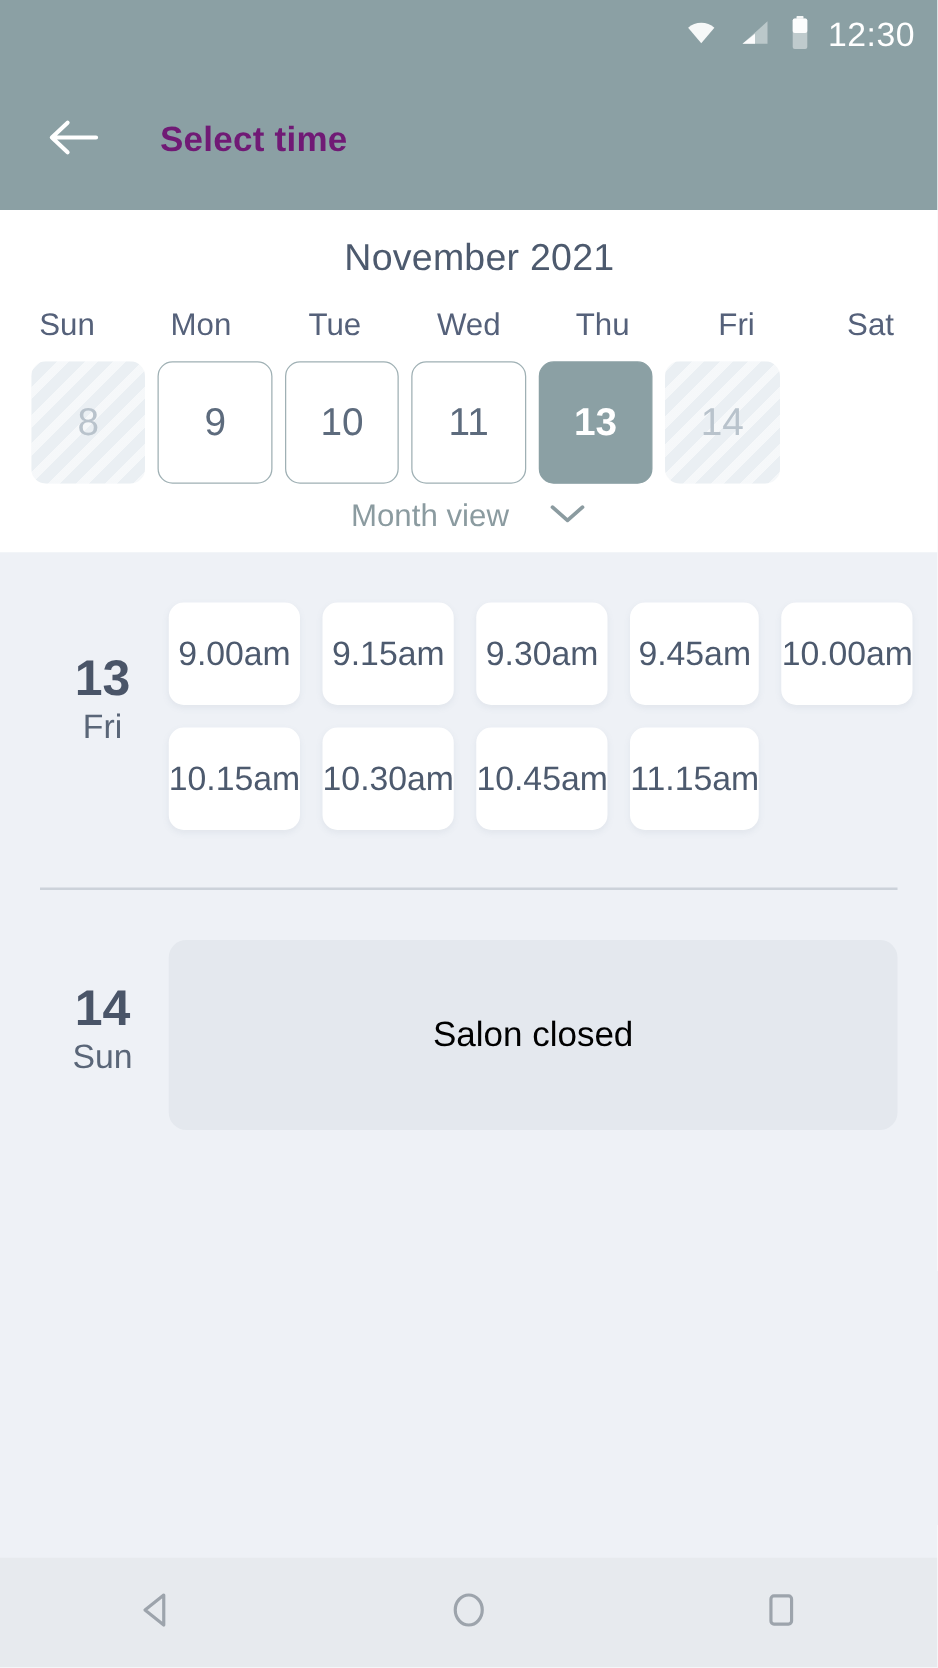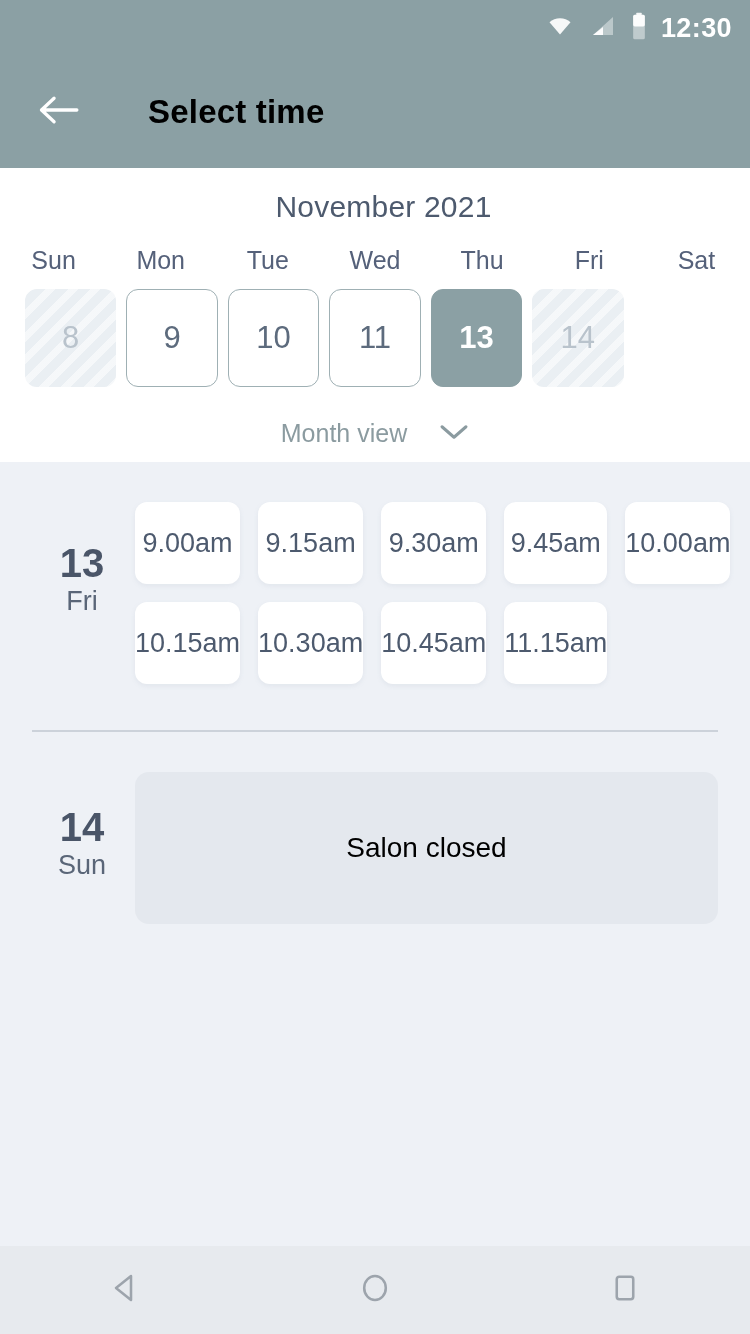--- a/index.html
+++ b/index.html
@@ -20,40 +20,40 @@
   .statusbar {
     height:56px;
     background:#8ba0a4;
     display:flex; align-items:center; justify-content:flex-end;
     padding:0 18px 0 0;
     flex:0 0 auto;
   }
   .sb-icons { display:flex; align-items:center; gap:14px; }
   .ico { display:block; }
   .sb-time {
-    color:#ffffff; font-size:27px; font-weight:bold;
+    color:#ffffff; font-size:27px; font-weight:normal;
     letter-spacing:0.4px; margin-left:14px;
   }
 
   
   .appbar {
     height:112px;
     background:#8ba0a4;
     display:flex; align-items:center;
     padding-left:30px;
     flex:0 0 auto;
   }
   .back-btn {
     width:56px; height:56px;
     display:flex; align-items:center; justify-content:center;
     cursor:pointer;
   }
   .appbar-title {
-    color:#000000; font-size:33px; font-weight:bold;
-    margin-left:62px; letter-spacing:0.2px;
+    color:#701a75; font-size:28px; font-weight:bold;
+    margin-left:42px; letter-spacing:0.2px;
   }
 
   
   .calendar {
     background:#ffffff;
     flex:0 0 auto;
     padding-top:22px;
     padding-bottom:14px;
   }
   .month-title {
@@ -109,21 +109,21 @@
       -45deg,
       rgba(255,255,255,0.55) 0px,
       rgba(255,255,255,0.55) 7px,
       rgba(0,0,0,0) 7px,
       rgba(0,0,0,0) 16px);
     cursor:default;
   }
   .monthview-row {
     display:flex; align-items:center; justify-content:center;
     gap:32px;
-    margin-top:32px;
+    margin-top:12px;
     cursor:pointer;
   }
   .monthview-label {
     font-size:25px;
     color:#8b9ba0;
   }
 
   
   .slots-area {
     background:#eef1f6;

